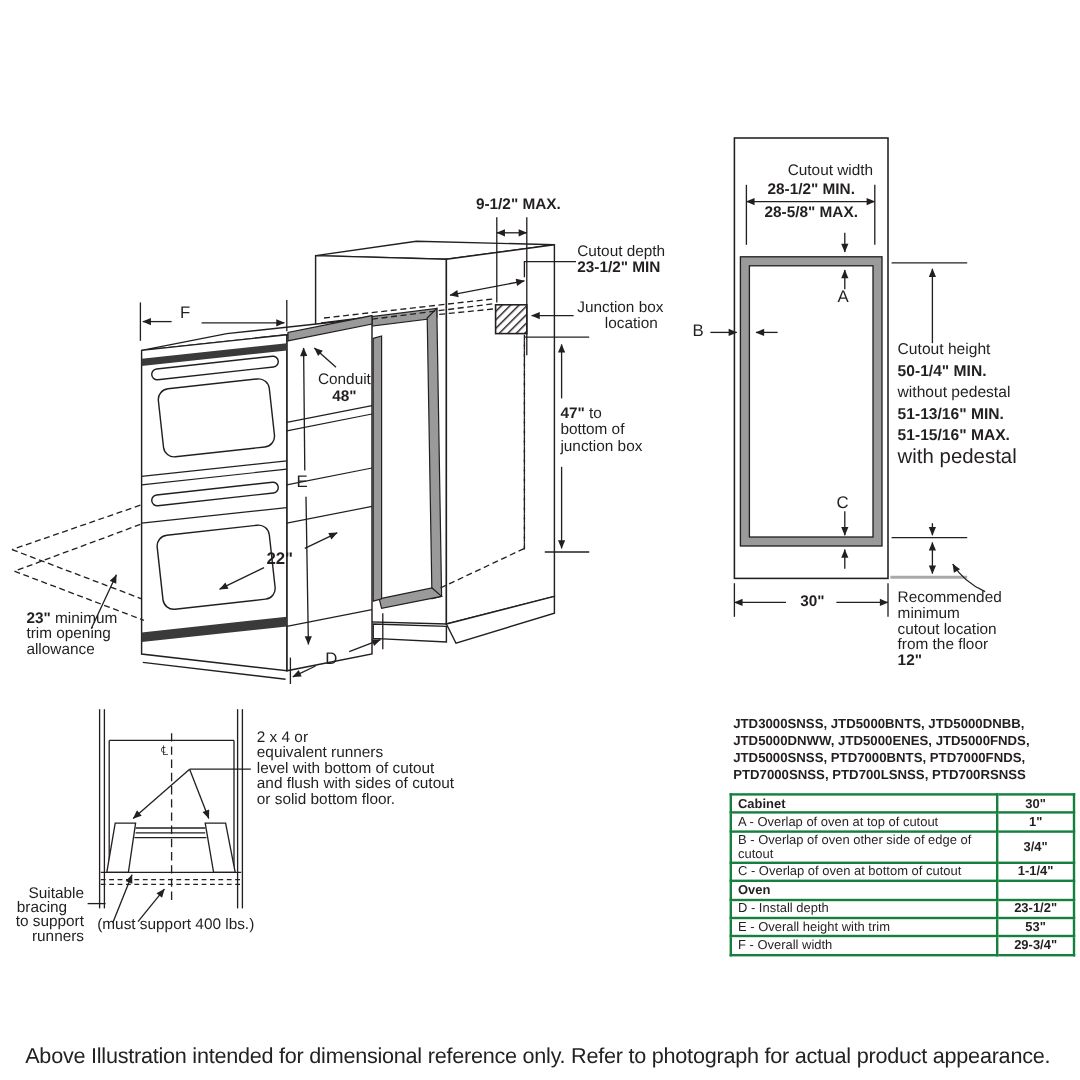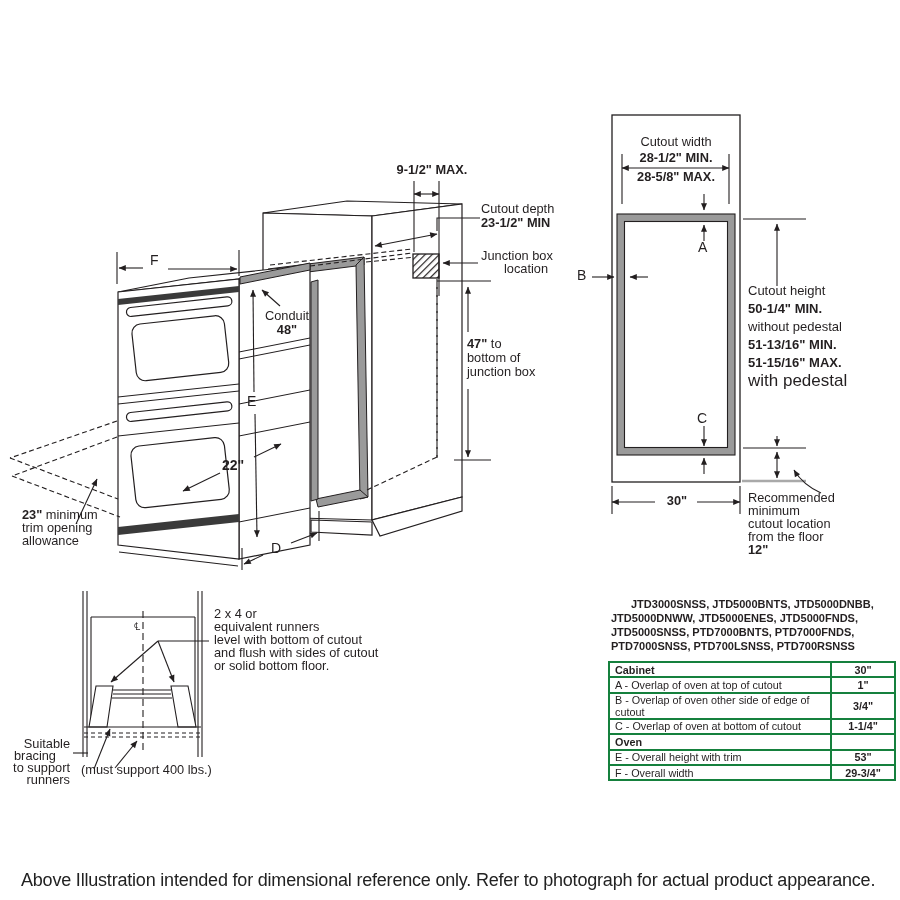--- a/index.html
+++ b/index.html
@@ -203,21 +203,21 @@
 <div class="lbl" style="left:467px;top:337px;"><span class="b">47"</span><span> to</span></div>
 <div class="lbl" style="left:467px;top:351px;">bottom of</div>
 <div class="lbl" style="left:467px;top:365px;">junction box</div>
 <div class="lbl dimletter" style="left:247px;top:395px;">E</div>
 <div class="lbl b dimletter" style="left:222px;top:459px;">22"</div>
 <div class="lbl" style="left:22px;top:508px;"><span class="b">23"</span><span> minimum</span></div>
 <div class="lbl" style="left:22px;top:521px;">trim opening</div>
 <div class="lbl" style="left:22px;top:534px;">allowance</div>
 <div class="lbl dimletter" style="left:271px;top:542px;">D</div>
 
-<div class="lbl ctr" style="left:612px;top:135px;width:128px;">Cutout width</div>
+<div class="lbl ctr" style="left:612px;top:135px;width:128px;padding-left:16px;">Cutout width</div>
 <div class="lbl b ctr" style="left:612px;top:151px;width:128px;">28-1/2" MIN.</div>
 <div class="lbl b ctr" style="left:612px;top:170px;width:128px;">28-5/8" MAX.</div>
 <div class="lbl dimletter" style="left:698px;top:241px;">A</div>
 <div class="lbl dimletter" style="left:577px;top:269px;">B</div>
 <div class="lbl dimletter" style="left:697px;top:412px;">C</div>
 <div class="lbl" style="left:748px;top:284px;font-size:13px;">Cutout height</div>
 <div class="lbl b" style="left:748px;top:302px;font-size:13px;">50-1/4" MIN.</div>
 <div class="lbl" style="left:748px;top:320px;font-size:13px;">without pedestal</div>
 <div class="lbl b" style="left:748px;top:338px;font-size:13px;">51-13/16" MIN.</div>
 <div class="lbl b" style="left:748px;top:356px;font-size:13px;">51-15/16" MAX.</div>
@@ -234,21 +234,21 @@
 <div class="lbl" style="left:214px;top:620px;">equivalent runners</div>
 <div class="lbl" style="left:214px;top:633px;">level with bottom of cutout</div>
 <div class="lbl" style="left:214px;top:646px;">and flush with sides of cutout</div>
 <div class="lbl" style="left:214px;top:659px;">or solid bottom floor.</div>
 <div class="lbl rgt" style="left:0px;top:737px;width:70px;">Suitable</div>
 <div class="lbl rgt" style="left:0px;top:749px;width:70px;text-align:center;">bracing</div>
 <div class="lbl rgt" style="left:0px;top:761px;width:70px;">to support</div>
 <div class="lbl rgt" style="left:0px;top:773px;width:70px;">runners</div>
 <div class="lbl" style="left:81px;top:763px;">(must support 400 lbs.)</div>
 
-<div class="lbl models" style="left:611px;top:598px;margin-left:20px;">JTD3000SNSS, JTD5000BNTS, JTD5000DNBB,</div>
+<div class="lbl models" style="left:611px;top:598px;">JTD3000SNSS, JTD5000BNTS, JTD5000DNBB,</div>
 <div class="lbl models" style="left:611px;top:612px;">JTD5000DNWW, JTD5000ENES, JTD5000FNDS,</div>
 <div class="lbl models" style="left:611px;top:626px;">JTD5000SNSS, PTD7000BNTS, PTD7000FNDS,</div>
 <div class="lbl models" style="left:611px;top:640px;">PTD7000SNSS, PTD700LSNSS, PTD700RSNSS</div>
 
 <table class="spec">
   <tbody>
     <tr class="sec">
           <td>Cabinet</td>
           <td class="val">30"</td>
         </tr>
@@ -262,20 +262,24 @@
         </tr>
     <tr>
           <td>C - Overlap of oven at bottom of cutout</td>
           <td class="val">1-1/4"</td>
         </tr>
     <tr class="sec">
           <td>Oven</td>
           <td class="val"></td>
         </tr>
     <tr>
+          <td>D - Install depth</td>
+          <td class="val">23-1/2"</td>
+        </tr>
+    <tr>
           <td>E - Overall height with trim</td>
           <td class="val">53"</td>
         </tr>
     <tr>
           <td>F - Overall width</td>
           <td class="val">29-3/4"</td>
         </tr>
   </tbody>
 </table>
 

